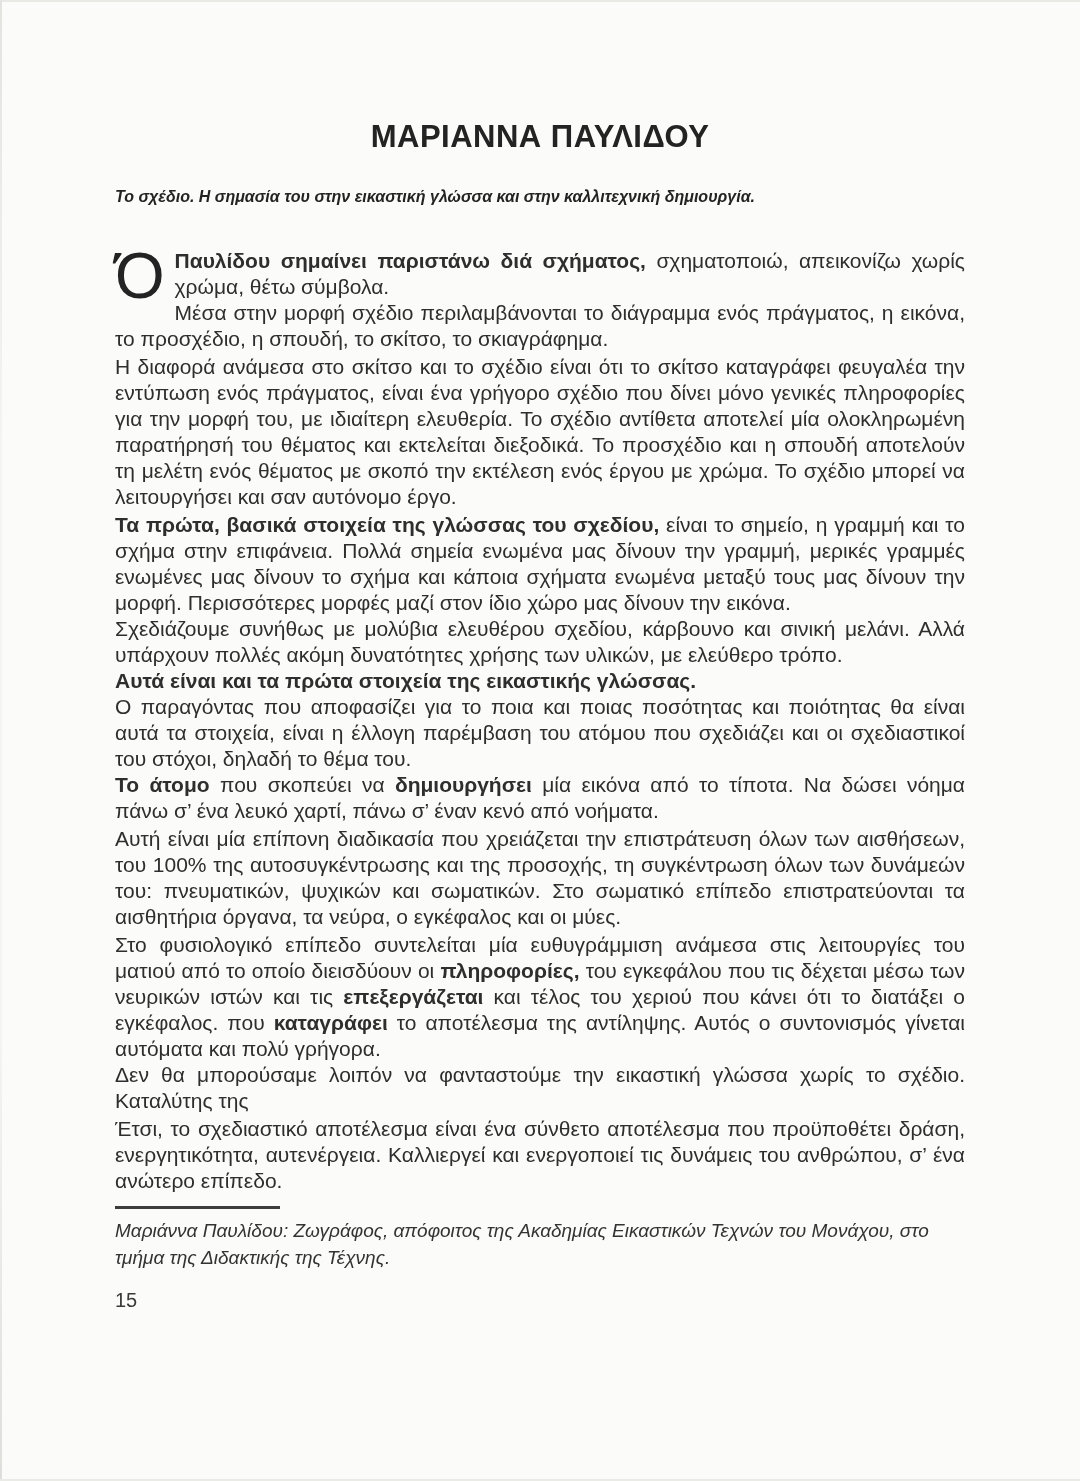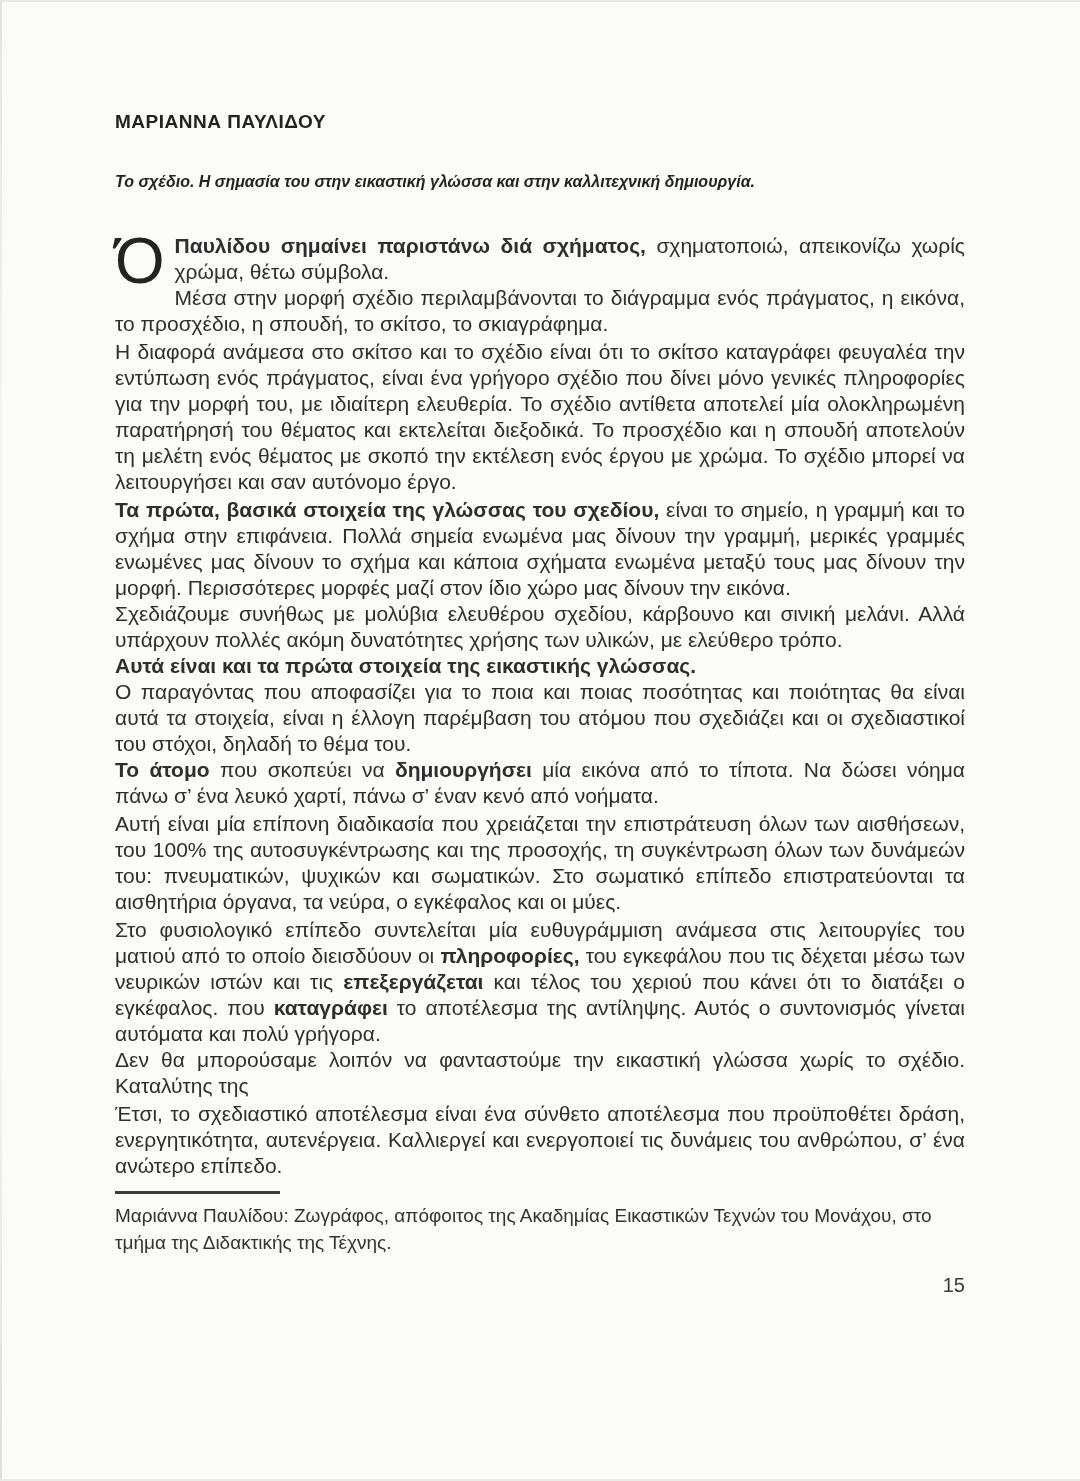--- a/index.html
+++ b/index.html
@@ -24,26 +24,27 @@
     position: absolute; bottom: 0; left: 0; right: 0; height: 2px;
     background: #eaeae7;
   }
   .page {
     box-sizing: border-box;
     width: 1080px;
     height: 1481px;
     padding: 108px 115px 0 115px;
   }
   h1.author {
-    margin: 0;
-    font-size: 19px;
+    margin: 15px;
+    font-size: 31px;
     line-height: 27px;
     font-weight: bold;
     letter-spacing: 0.5px;
     color: #232323;
+    text-align: center;
   }
   h2.title {
     margin: 33px 0 0 0;
     font-size: 16px;
     line-height: 27px;
     font-weight: bold;
     font-style: italic;
     color: #232323;
   }
   .body-text {
@@ -67,26 +68,27 @@
   .footnote-rule {
     width: 165px;
     height: 3px;
     background: #3c3c3c;
     margin: 0 0 8px 0;
   }
   .footnote-text {
     margin: 0;
     font-size: 19px;
     line-height: 27px;
+    font-style: italic;
     text-align: left;
     color: #333333;
   }
   .page-number {
     margin-top: 18px;
-    text-align: right;
+    text-align: left;
     font-size: 20px;
     color: #3a3a3a;
   }
 </style>
 </head>
 <body>
 
 <div class="scan-edge-top"></div>
 <div class="scan-edge-left"></div>
 <div class="scan-edge-bottom"></div>

